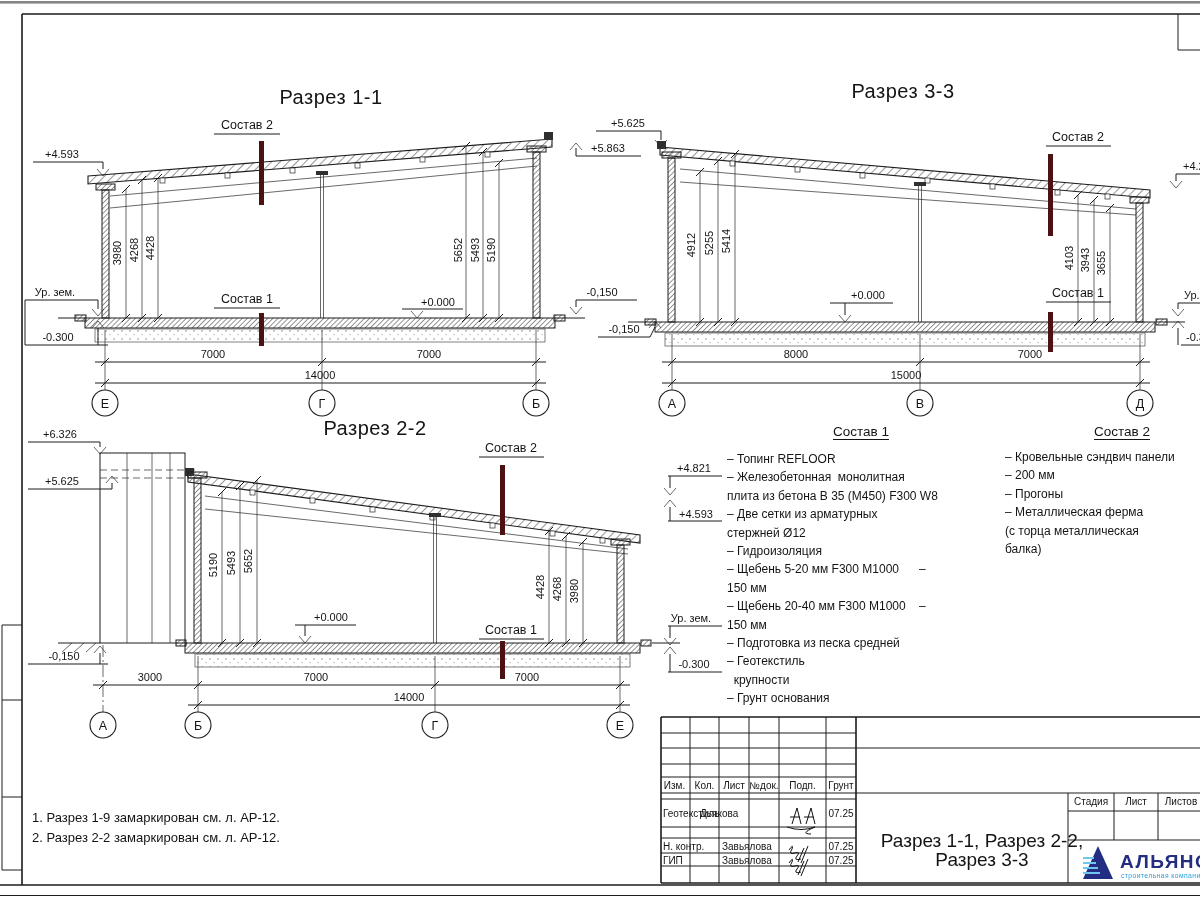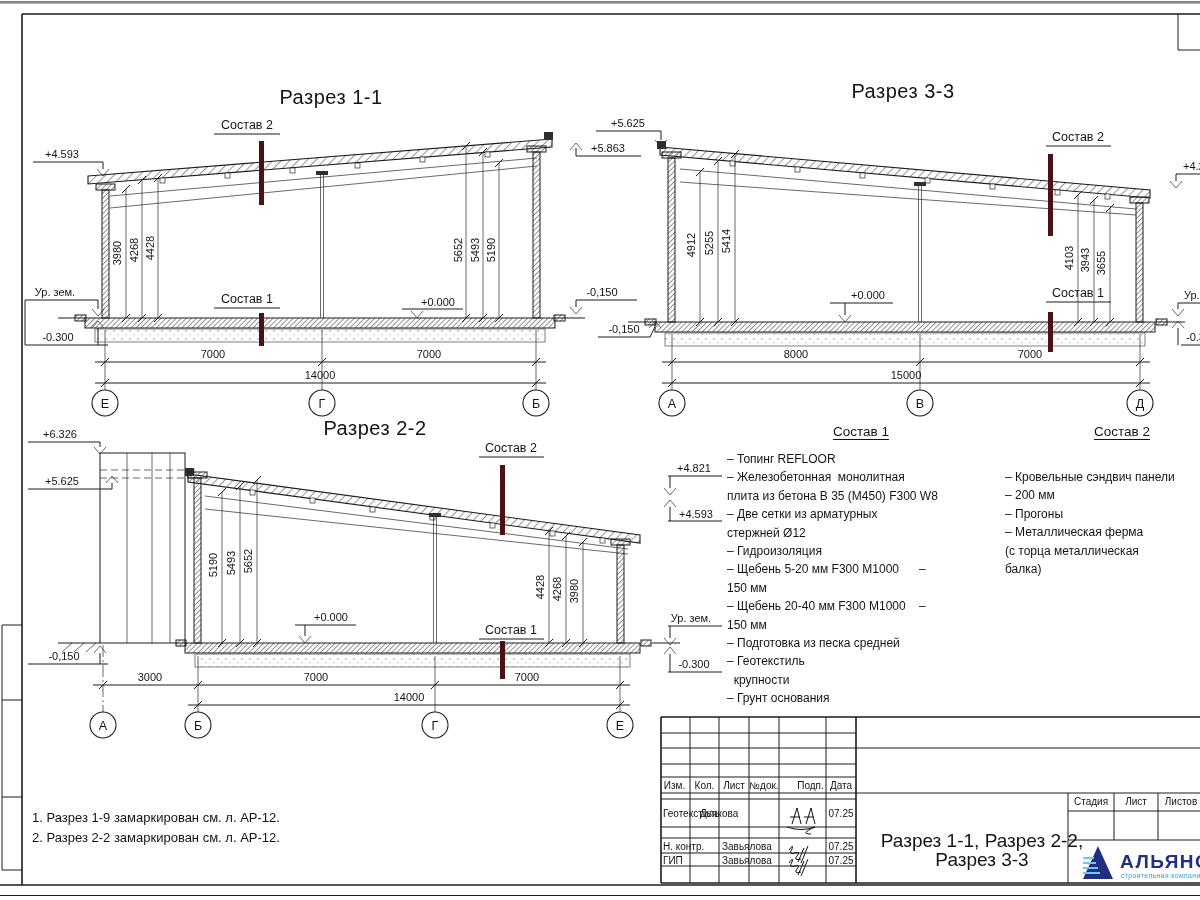--- a/index.html
+++ b/index.html
@@ -394,40 +394,40 @@
   <div>150 мм</div>
   <div>– Щебень 20-40 мм F300 М1000    –</div>
   <div>150 мм</div>
   <div>– Подготовка из песка средней</div>
   <div>– Геотекстиль</div>
   <div>  крупности</div>
   <div>– Грунт основания</div>
 </div>
 
 <div class="t blocktitle" style="left:1067px;top:424px;">Состав 2</div>
-<div class="t textblock" style="left:1005px;top:448px;width:195px;overflow:hidden;margin-top:20px;">
+<div class="t textblock" style="left:1005px;top:448px;width:195px;overflow:hidden;">
   <div>– Кровельные сэндвич панели</div>
   <div>– 200 мм</div>
   <div>– Прогоны</div>
   <div>– Металлическая ферма</div>
   <div>(с торца металлическая</div>
   <div>балка)</div>
 </div>
 
 <div class="t notes" style="left:32px;top:808px;">
   <div>1. Разрез 1-9 замаркирован см. л. АР-12.</div>
   <div>2. Разрез 2-2 замаркирован см. л. АР-12.</div>
 </div>
 
 <div class="t tb tbc" style="left:661px;top:780px;width:27px;">Изм.</div>
 <div class="t tb tbc" style="left:690px;top:780px;width:29px;">Кол.</div>
 <div class="t tb tbc" style="left:719px;top:780px;width:30px;">Лист</div>
 <div class="t tb tbc" style="left:749px;top:780px;width:30px;text-align:center;">№док.</div>
-<div class="t tb tbc" style="left:779px;top:780px;width:47px;padding-left:8px;">Подп.</div>
-<div class="t tb tbc" style="left:826px;top:780px;width:30px;">Дата</div>
+<div class="t tb tbc" style="left:779px;top:780px;width:47px;">Подп.</div>
+<div class="t tb tbc" style="left:826px;top:780px;width:30px;">Грунт</div>
 
 <div class="t tb" style="left:663px;top:808px;">Геотекстиль</div>
 <div class="t tb" style="left:700px;top:808px;">Дьякова</div>
 <div class="t tb tbc" style="left:826px;top:808px;width:30px;">07.25</div>
 
 <div class="t tb" style="left:663px;top:841px;">Н. контр.</div>
 <div class="t tb" style="left:722px;top:841px;">Завьялова</div>
 <div class="t tb tbc" style="left:826px;top:841px;width:30px;">07.25</div>
 
 <div class="t tb" style="left:663px;top:855px;">ГИП</div>

